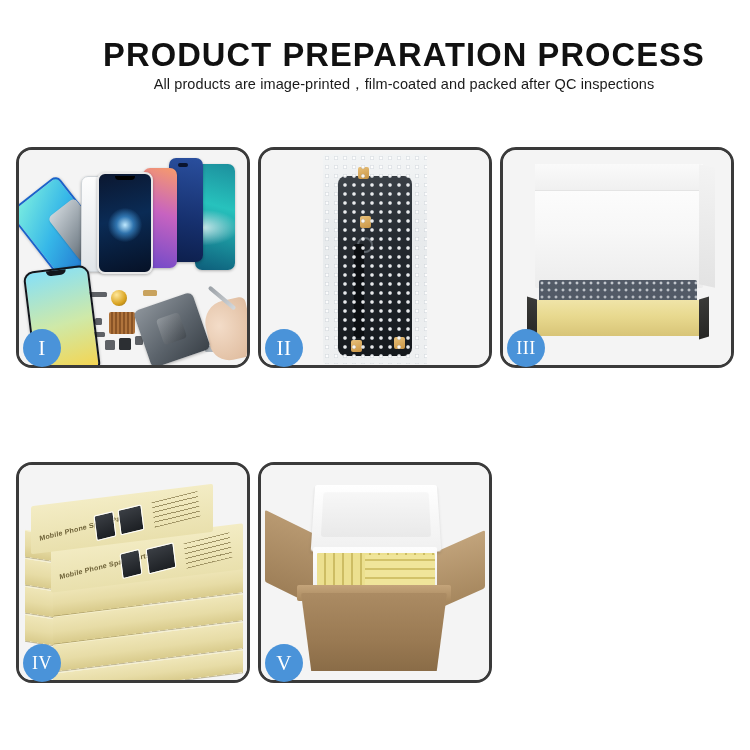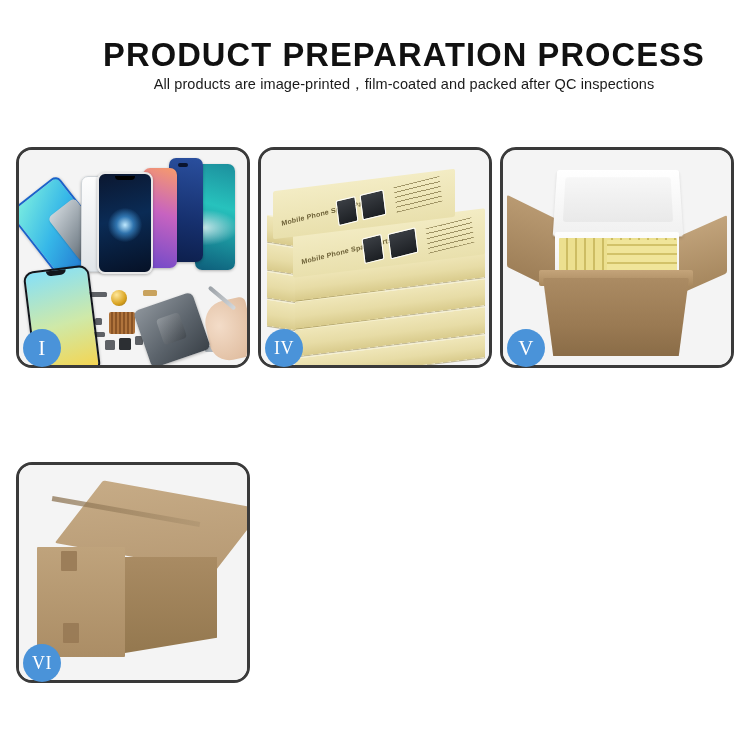--- a/index.html
+++ b/index.html
@@ -441,21 +441,48 @@
         <div class="chip" style="left:118px;top:168px;width:18px;height:5px;"></div>
         <div class="chip" style="left:56px;top:196px;width:8px;height:13px;background:#9aa3ab;"></div>
         <div class="chip" style="left:132px;top:174px;width:12px;height:6px;background:#b98f4e;"></div>
         <div class="chip" style="left:60px;top:158px;width:12px;height:5px;"></div>
         <div class="chip" style="left:186px;top:196px;width:9px;height:6px;background:#aeb5bb;"></div>
       </div>
     </div>
     <div class="badge">I</div>
   </div>
 
-
+  <div class="panel">
+    <div class="panel-inner">
+      <div class="bag">
+        <div class="part-dark">
+          <div class="ring"></div>
+          <div class="flex"></div>
+          <div class="tape" style="left:30%;top:22%;"></div>
+          <div class="tape" style="left:18%;bottom:2%;"></div>
+          <div class="tape" style="right:10%;bottom:4%;"></div>
+        </div>
+        <div class="tape" style="left:34%;top:6%;"></div>
+        <div class="bubble-overlay"></div>
+      </div>
+    </div>
+    <div class="badge">II</div>
+  </div>
+
+  <div class="panel">
+    <div class="panel-inner">
+      <div class="foam-lid"></div>
+      <div class="bubble-slab"></div>
+      <div class="box-yellow">
+        <div class="side-l"></div>
+        <div class="side-r"></div>
+      </div>
+    </div>
+    <div class="badge wide">III</div>
+  </div>
 
   <div class="panel">
     <div class="panel-inner">
       <div class="stack">
 
         <div class="kbox" style="left:0px;  top:58px;  width:118px; height:26px; transform:skewY(9deg);"></div>
         <div class="kbox" style="left:0px;  top:86px;  width:118px; height:26px; transform:skewY(9deg);"></div>
         <div class="kbox" style="left:0px;  top:114px; width:118px; height:26px; transform:skewY(9deg);"></div>
         <div class="kbox" style="left:0px;  top:142px; width:118px; height:26px; transform:skewY(9deg);"></div>
 
@@ -489,25 +516,14 @@
       <div class="foam-lid-v"></div>
       <div class="foam-liner"></div>
       <div class="ybars"></div>
       <div class="ybars2"></div>
       <div class="carton-rim"></div>
       <div class="carton-body"></div>
     </div>
     <div class="badge">V</div>
   </div>
 
-  <div class="panel">
-    <div class="panel-inner">
-      <div class="c-top"></div>
-      <div class="c-top-seam"></div>
-      <div class="c-front"></div>
-      <div class="c-side"></div>
-      <div class="c-tape" style="left:42px;top:86px;"></div>
-      <div class="c-tape" style="left:44px;top:158px;"></div>
-    </div>
-    <div class="badge wide">VI</div>
-  </div>
 
 </div>
 
 </body></html>

